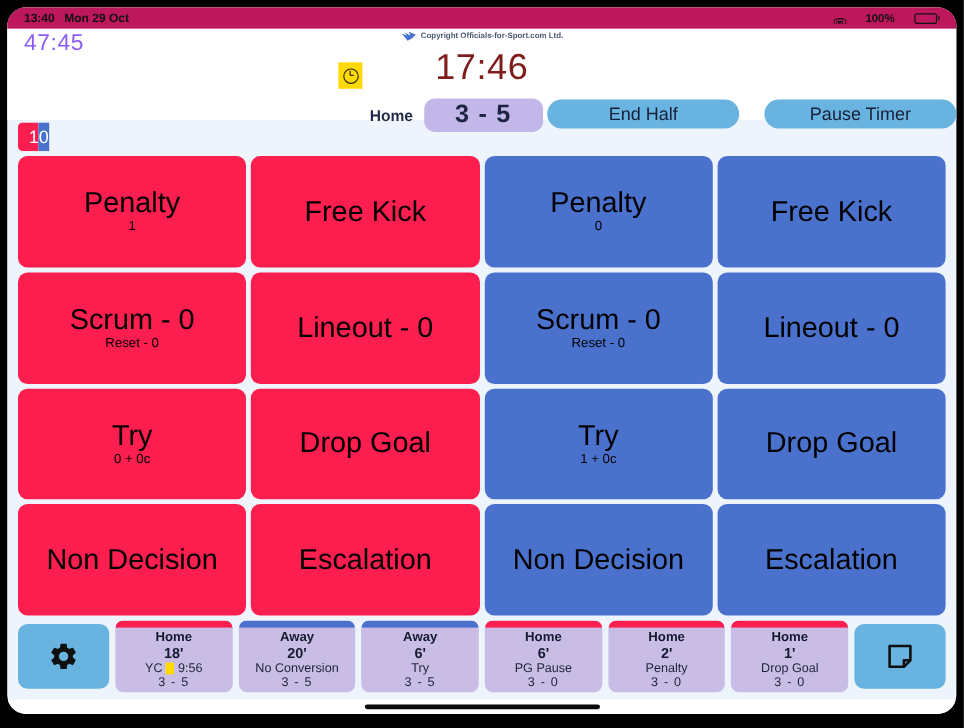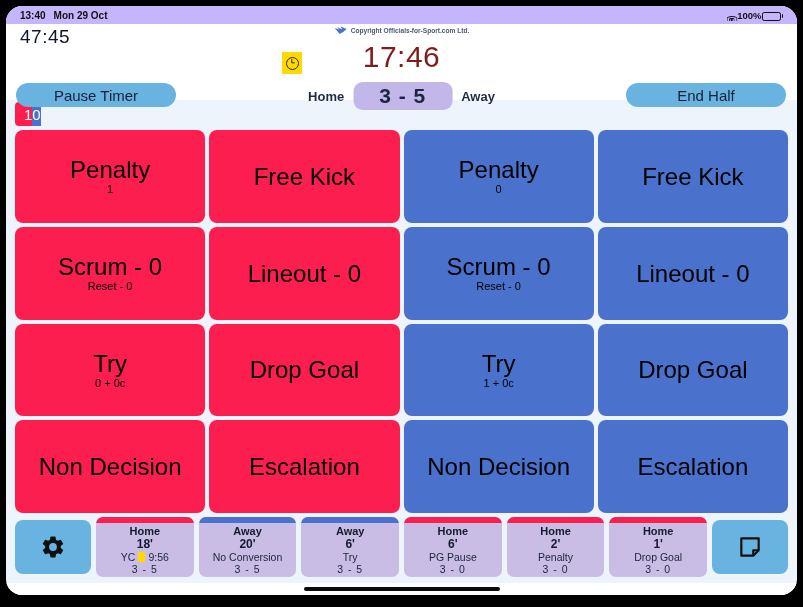--- a/index.html
+++ b/index.html
@@ -23,24 +23,24 @@
   
   .statusbar {
     height: 18px;
     flex: 0 0 18px;
     display: flex;
     align-items: center;
     padding: 0 14px;
     font-size: 10px;
     font-weight: bold;
     color: #111;
-    background: #c4b5fd;
+    background: #be185d;
   }
   .sb-left { display: flex; align-items: center; gap: 8px; }
-  .sb-right { margin-left: auto; display: flex; align-items: flex-end; gap: 0; font-size: 9.5px; }
+  .sb-right { margin-left: auto; display: flex; align-items: center; gap: 16px; font-size: 9.5px; }
   .wifi-ico { display: inline-block; width: 11px; height: 9px; position: relative; }
   .wifi-ico i {
     position: absolute; left: 50%; bottom: 0;
     transform: translateX(-50%);
     border: 1.4px solid #111;
     border-bottom: none; border-radius: 50% 50% 0 0;
   }
   .wifi-ico i:nth-child(1) { width: 11px; height: 5px; }
   .wifi-ico i:nth-child(2) { width: 6.5px; height: 3px; }
   .wifi-ico i:nth-child(3) { width: 2.6px; height: 1.4px; border-radius: 50%; background: #111; border: none; }
@@ -54,21 +54,21 @@
   .batt-tip { width: 1.5px; height: 4px; background: #111; margin-left: 1px; border-radius: 0 1px 1px 0; }
 
   
   .header {
     flex: 0 0 76px;
     background: #ffffff;
     position: relative;
   }
   .elapsed {
     position: absolute; left: 14px; top: 2px;
-    font-size: 19px; color: #0f172a;
+    font-size: 19px; color: #8b5cf6;
     letter-spacing: .5px;
   }
   .copyright {
     position: absolute; top: 2px; left: 50%;
     transform: translateX(-50%);
     display: flex; align-items: center; gap: 4px;
     font-size: 6.6px; font-weight: bold; color: #4b5a72;
     white-space: nowrap;
   }
   .logo-bird {
@@ -281,22 +281,22 @@
       <span class="clock-glyph"></span>
     </div>
 
     <div class="scorebox">
       <span class="team-lbl">Home</span>
       <span class="score-pill">3 - 5</span>
       <span class="team-lbl">Away</span>
     </div>
 
     <div class="ctl-row">
+      <button class="pill-btn" id="end-half-button">End Half</button>
       <button class="pill-btn" id="pause-timer-button">Pause Timer</button>
-      <button class="pill-btn" id="end-half-button">End Half</button>
     </div>
   </div>
 
   <div class="possession">
     <div class="poss-home">1</div>
     <div class="poss-away">0</div>
   </div>
 
   <div class="grid" id="grid">
       <button class="act-btn home">

